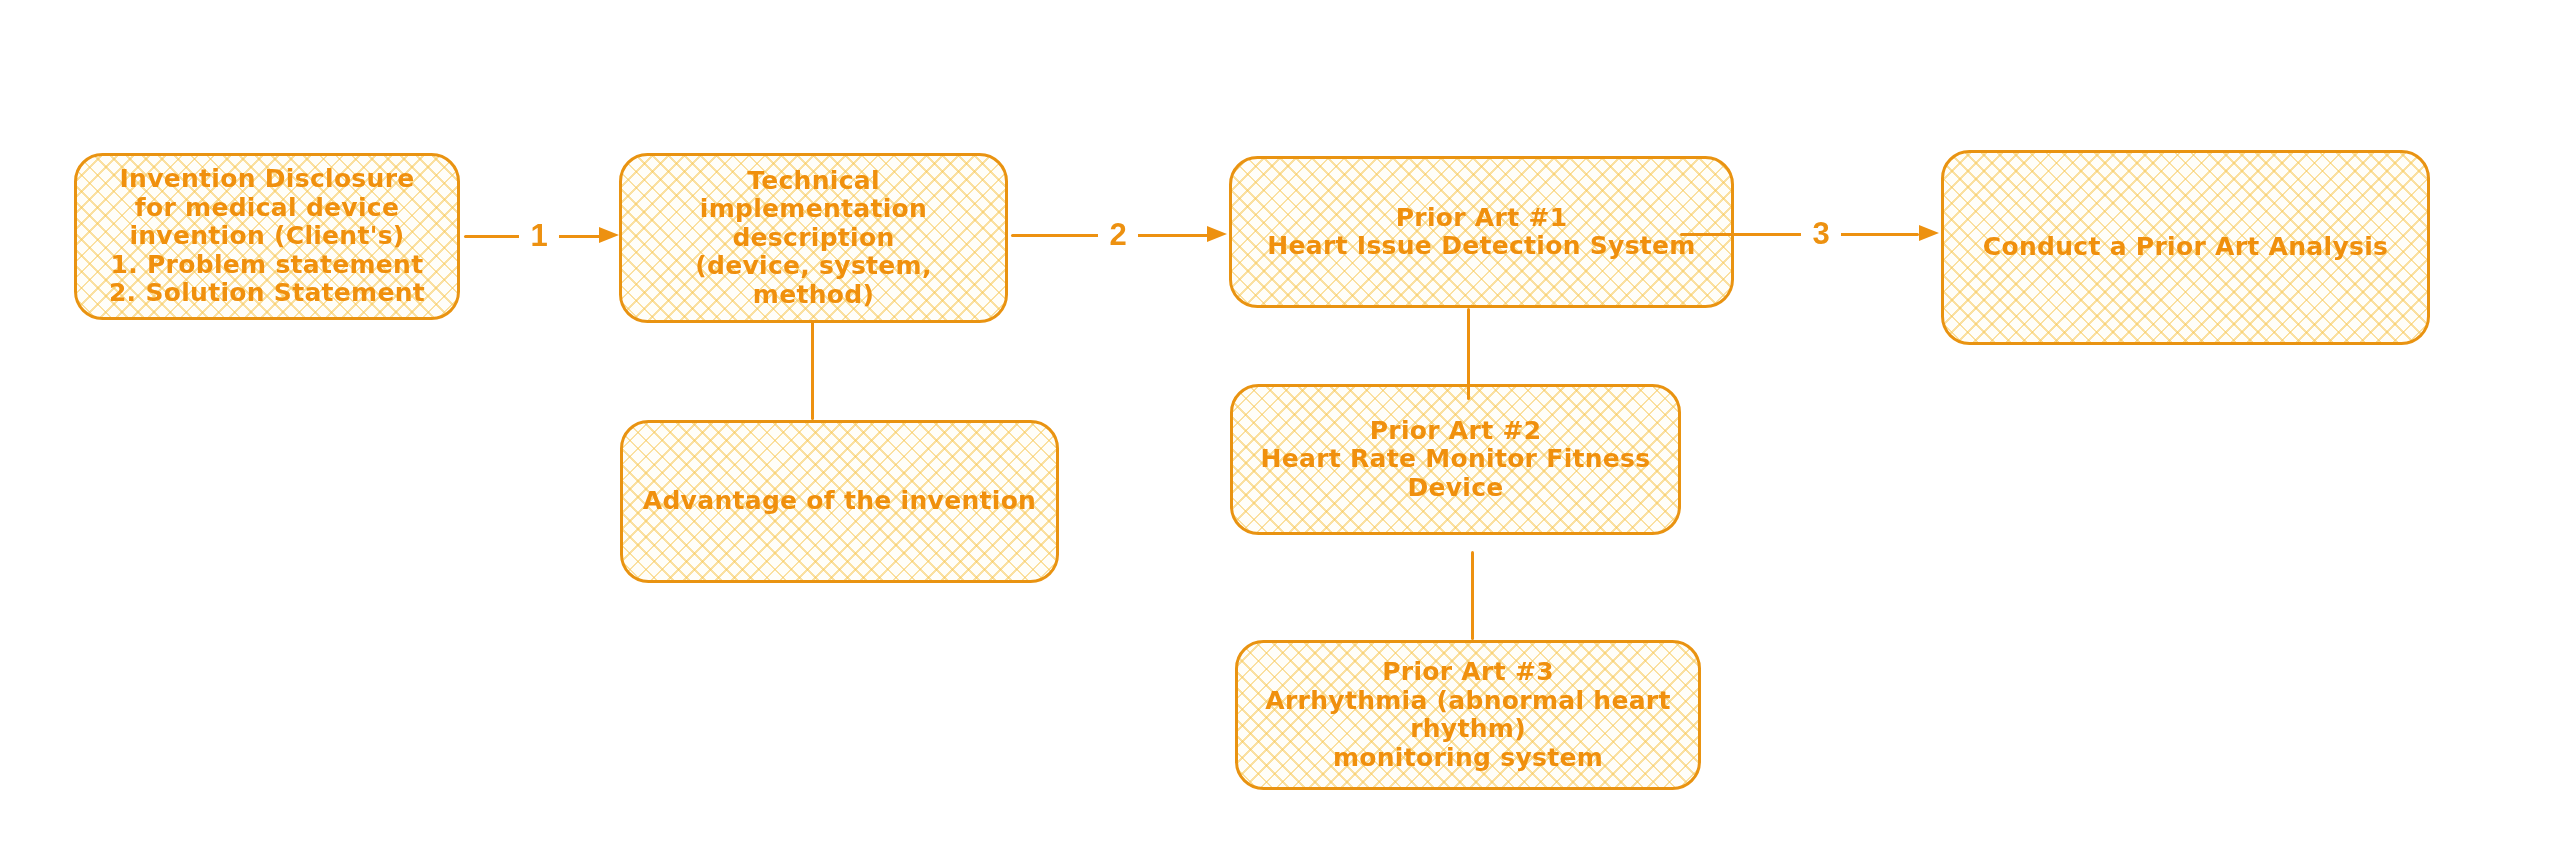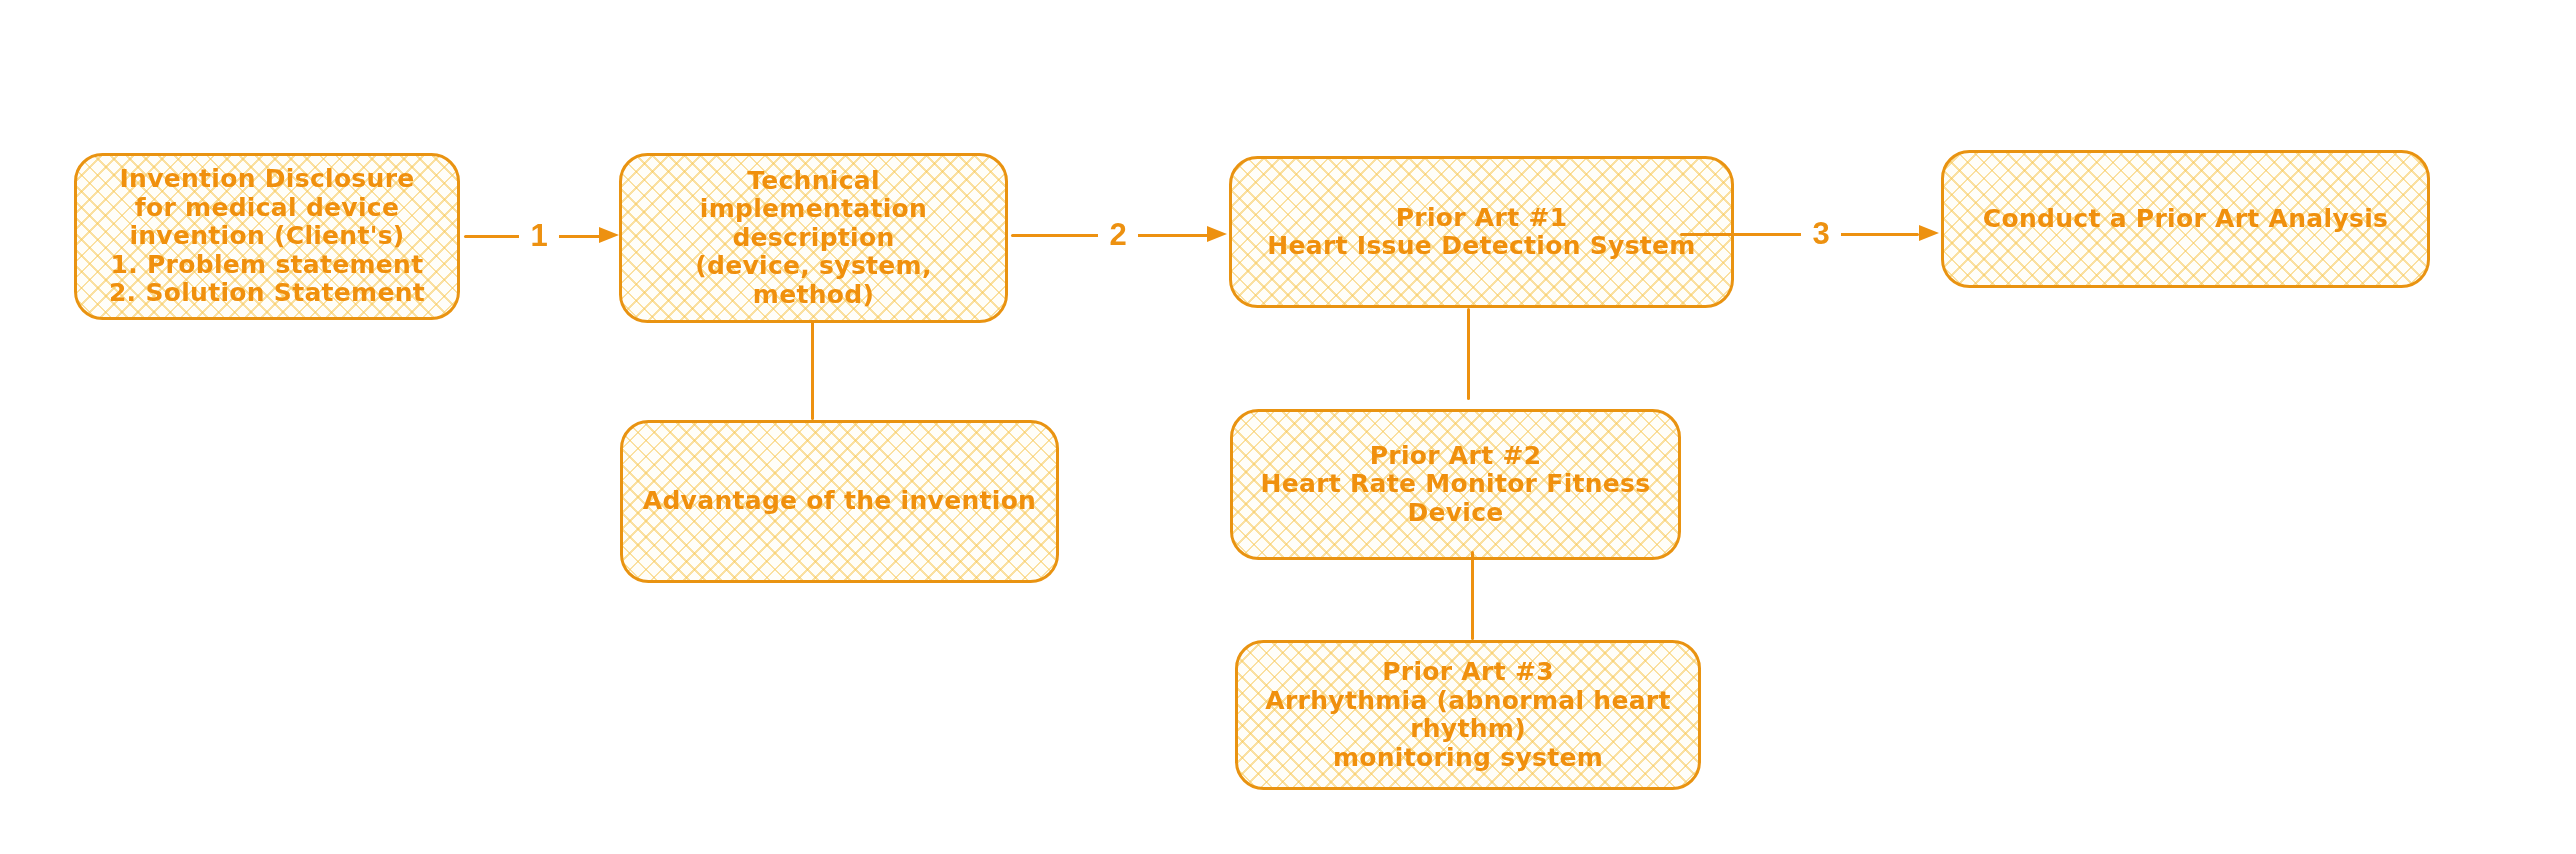--- a/index.html
+++ b/index.html
@@ -87,29 +87,29 @@
     <div class="node-text">Technical implementation
 description
 (device, system, method)</div>
   </div>
 
   <div class="node" style="left:1229px; top:156px; width:505px; height:152px;">
     <div class="node-text">Prior Art #1
 Heart Issue Detection System</div>
   </div>
 
-  <div class="node" style="left:1941px; top:150px; width:489px; height:138px;">
+  <div class="node" style="left:1941px; top:150px; width:489px; height:195px;">
     <div class="node-text">Conduct a Prior Art Analysis</div>
   </div>
 
   <div class="node" style="left:620px; top:420px; width:439px; height:163px;">
     <div class="node-text">Advantage of the invention</div>
   </div>
 
-  <div class="node" style="left:1230px; top:409px; width:451px; height:151px;">
+  <div class="node" style="left:1230px; top:384px; width:451px; height:151px;">
     <div class="node-text">Prior Art #2
 Heart Rate Monitor Fitness Device</div>
   </div>
 
   <div class="node" style="left:1235px; top:640px; width:466px; height:150px;">
     <div class="node-text">Prior Art #3
 Arrhythmia (abnormal heart rhythm)
 monitoring system</div>
   </div>
 

